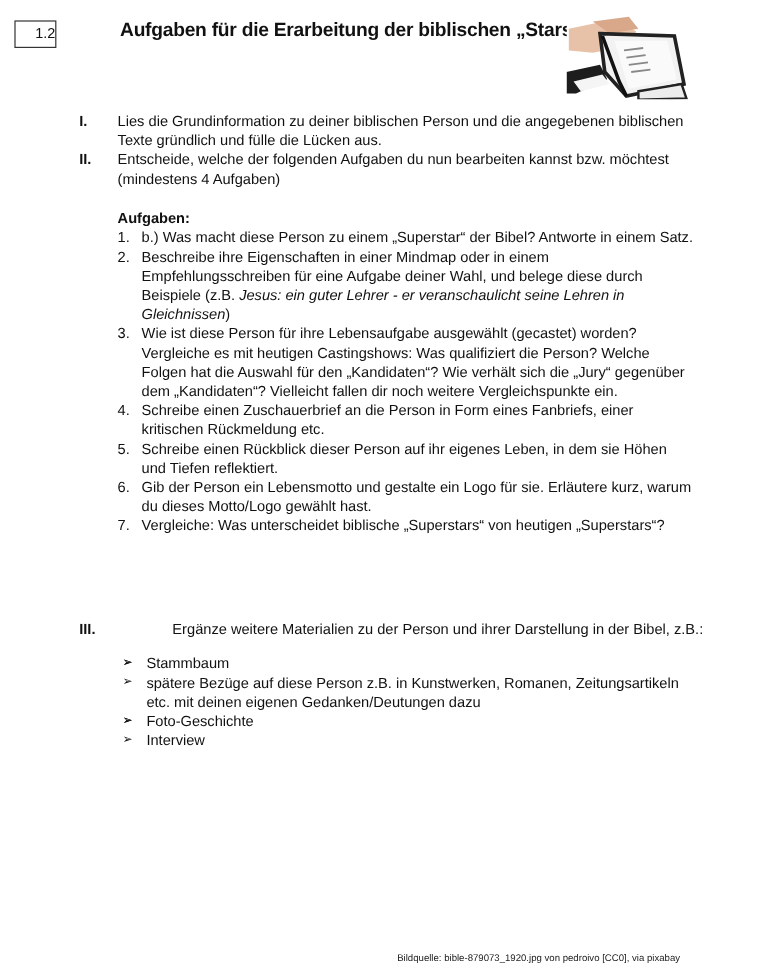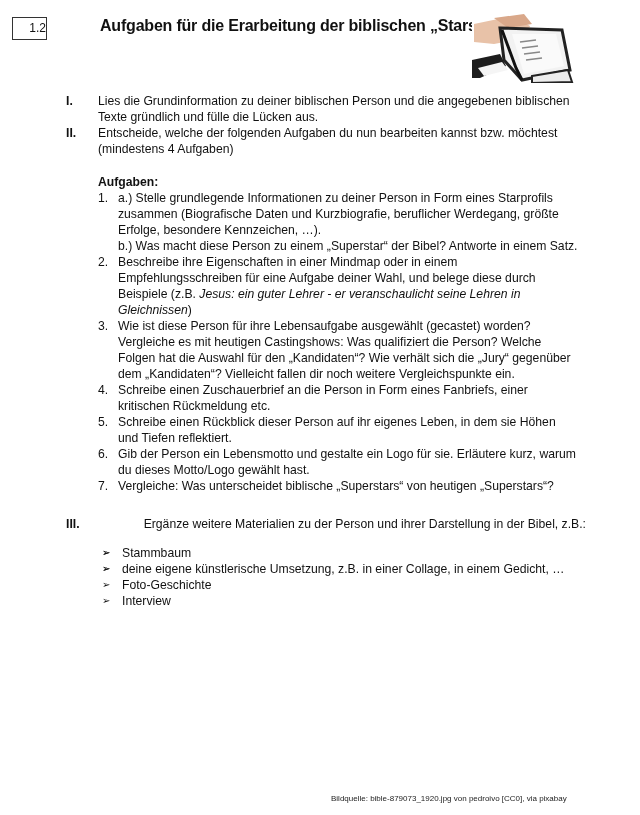--- a/index.html
+++ b/index.html
@@ -64,21 +64,20 @@
 <div class="section" style="top:125px; width:500px;">
   <span class="roman">II.</span>
   <div class="sec-text">Entscheide, welche der folgenden Aufgaben du nun bearbeiten kannst bzw. möchtest (mindestens 4 Aufgaben)</div>
 </div>
 
 <div class="aufg-head">Aufgaben:</div>
 
 <ol class="tasks">
   <li>
     <span class="n">1.</span>
-    <div>a.) Stelle grundlegende Informationen zu deiner Person in Form eines Starprofils zusammen (Biografische Daten und Kurzbiografie, beruflicher Werdegang, größte Erfolge, besondere Kennzeichen, …).</div>
     <div>b.) Was macht diese Person zu einem „Superstar“ der Bibel? Antworte in einem Satz.</div>
   </li>
   <li>
     <span class="n">2.</span>
     <div><span>Beschreibe ihre Eigenschaften in einer Mindmap oder in einem Empfehlungsschreiben für eine Aufgabe deiner Wahl, und belege diese durch Beispiele (z.B. </span><em>Jesus: ein guter Lehrer - er veranschaulicht seine Lehren in Gleichnissen</em><span>)</span></div>
   </li>
   <li>
     <span class="n">3.</span>
     <div>Wie ist diese Person für ihre Lebensaufgabe ausgewählt (gecastet) worden? Vergleiche es mit heutigen Castingshows: Was qualifiziert die Person? Welche Folgen hat die Auswahl für den „Kandidaten“? Wie verhält sich die „Jury“ gegenüber dem „Kandidaten“? Vielleicht fallen dir noch weitere Vergleichspunkte ein.</div>
   </li>
@@ -101,19 +100,19 @@
 </ol>
 
 <div class="section" style="top:516px;text-align:right;">
   <span class="roman">III.</span>
   <div class="sec-text">Ergänze weitere Materialien zu der Person und ihrer Darstellung in der Bibel, z.B.:</div>
 </div>
 
 <ul class="bullets">
   <li><span class="b">➢</span></li>
   <li><span class="b">➢</span><span>Stammbaum</span></li>
+  <li><span class="b">➢</span><span>spätere Bezüge auf diese Person z.B. in Kunstwerken, Romanen, Zeitungsartikeln etc. mit deinen eigenen Gedanken/Deutungen dazu</span></li>
   <li><span class="b">➢</span></li>
-  <li><span class="b">➢</span><span>deine eigene künstlerische Umsetzung, z.B. in einer Collage, in einem Gedicht, …</span></li>
   <li><span class="b">➢</span><span>Foto-Geschichte</span></li>
   <li><span class="b">➢</span><span>Interview</span></li>
 </ul>
 
 <div class="credit">Bildquelle: bible-879073_1920.jpg von pedroivo [CC0], via pixabay</div>
 
 </body></html>

